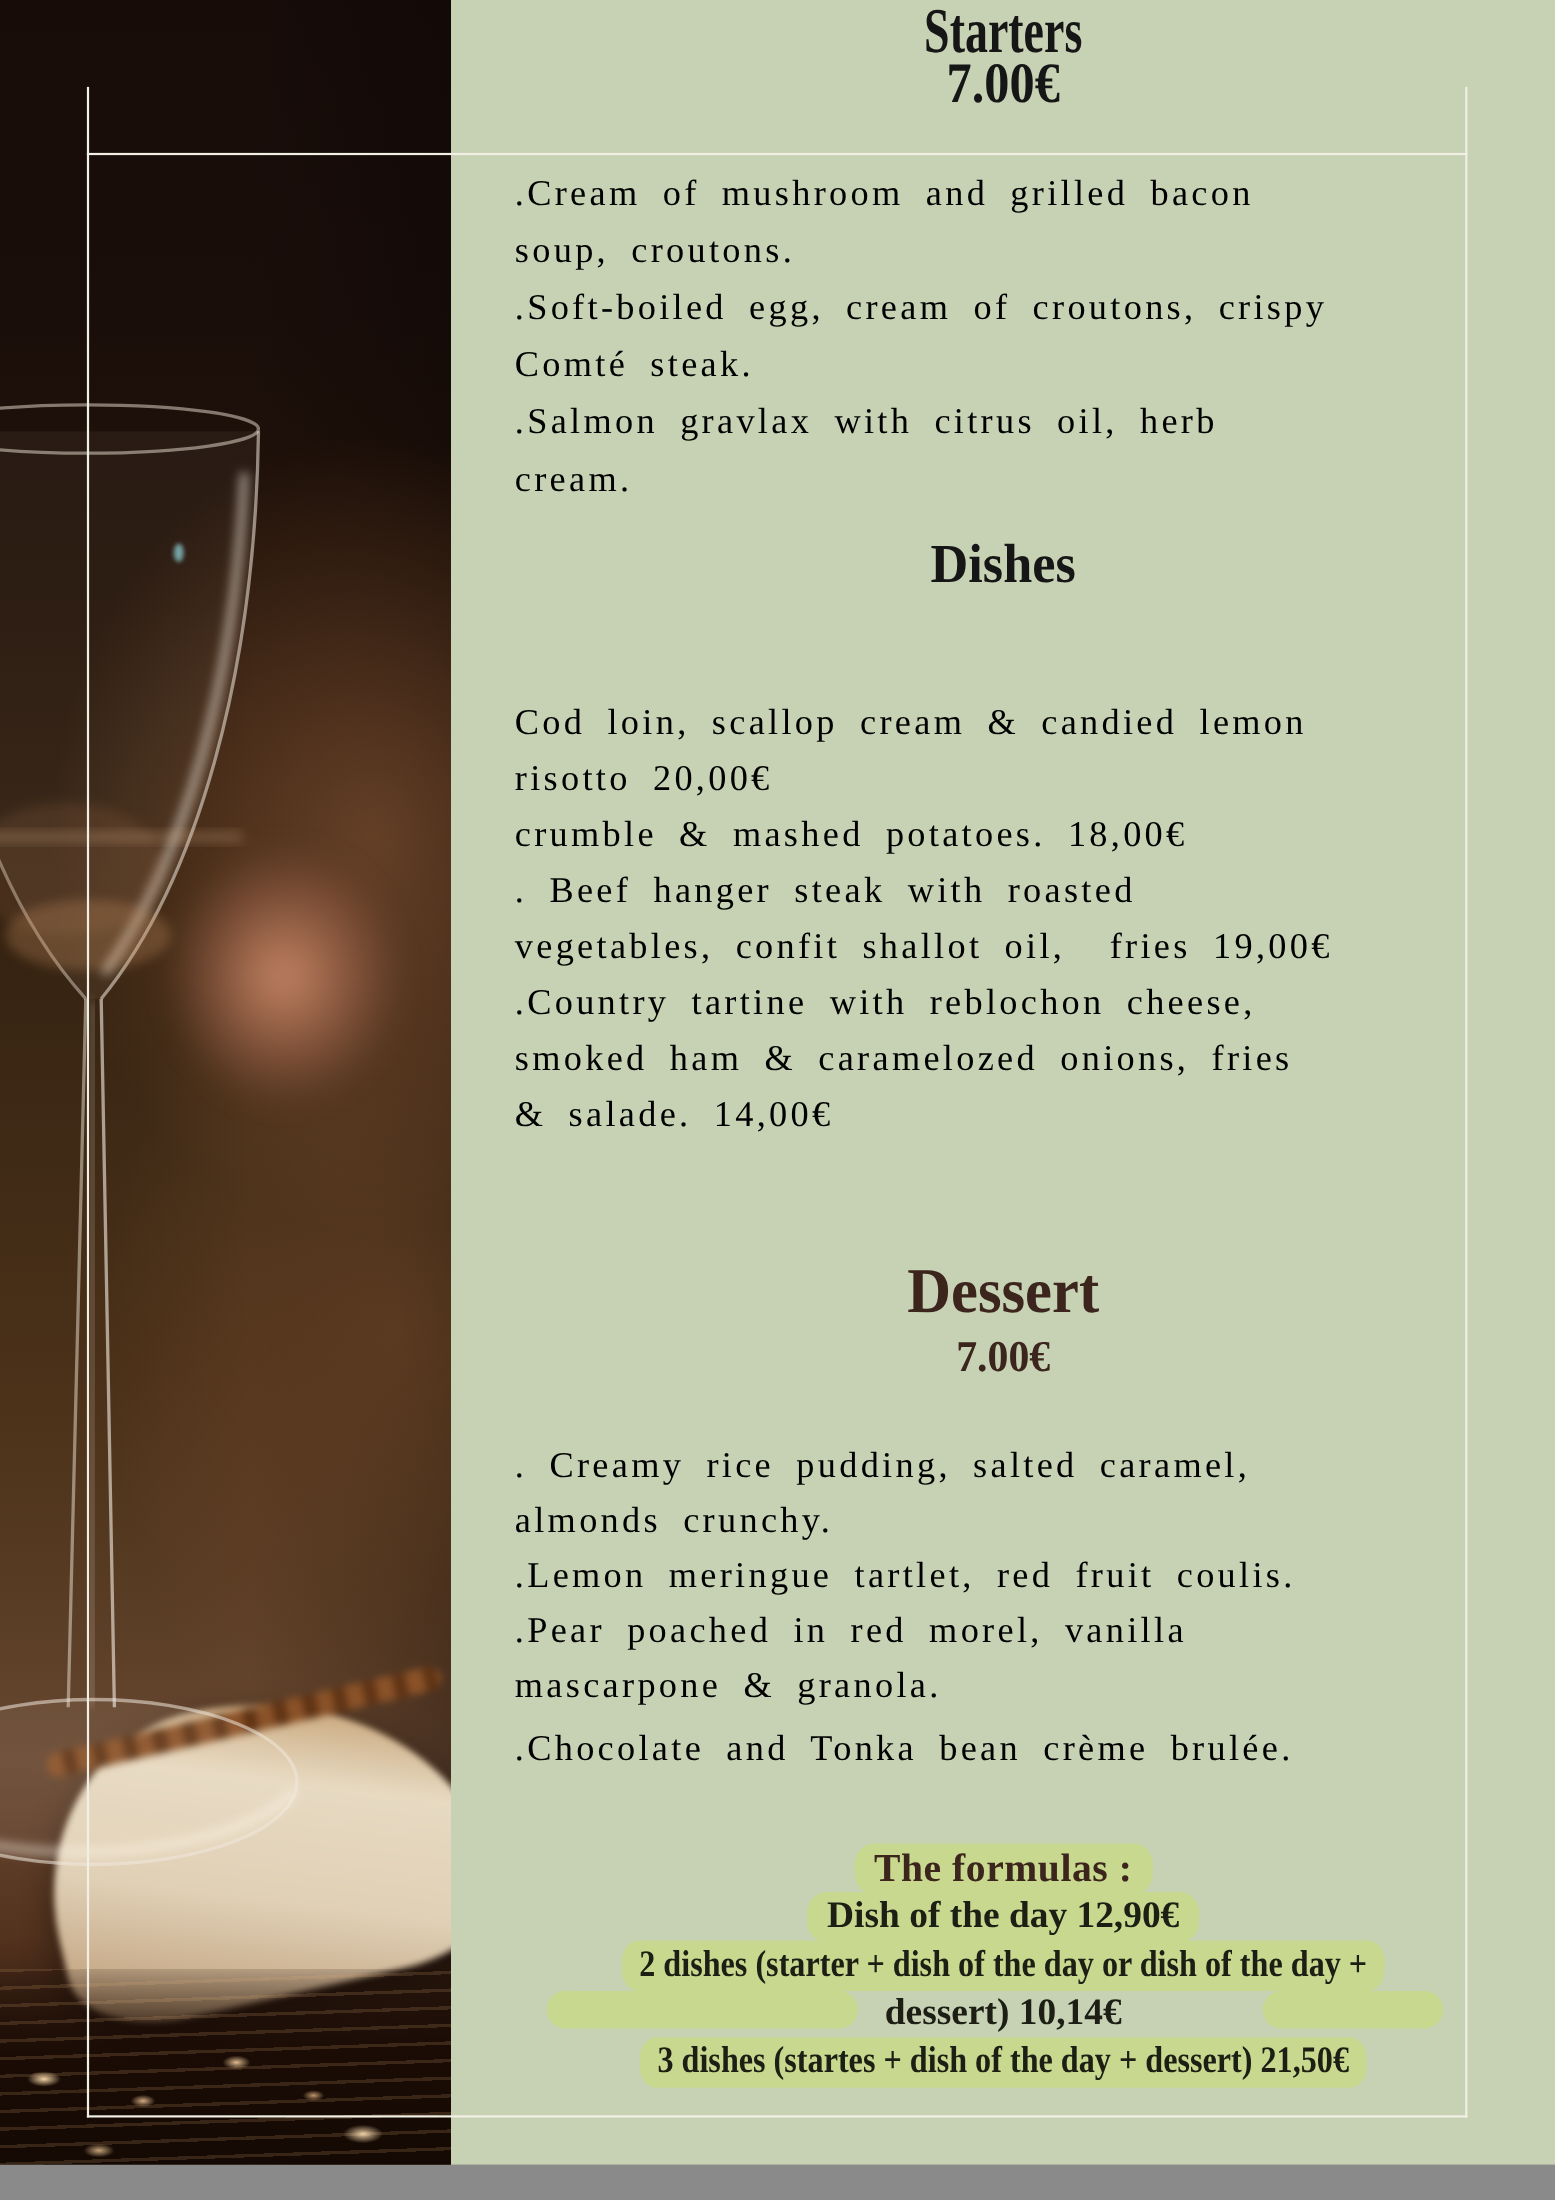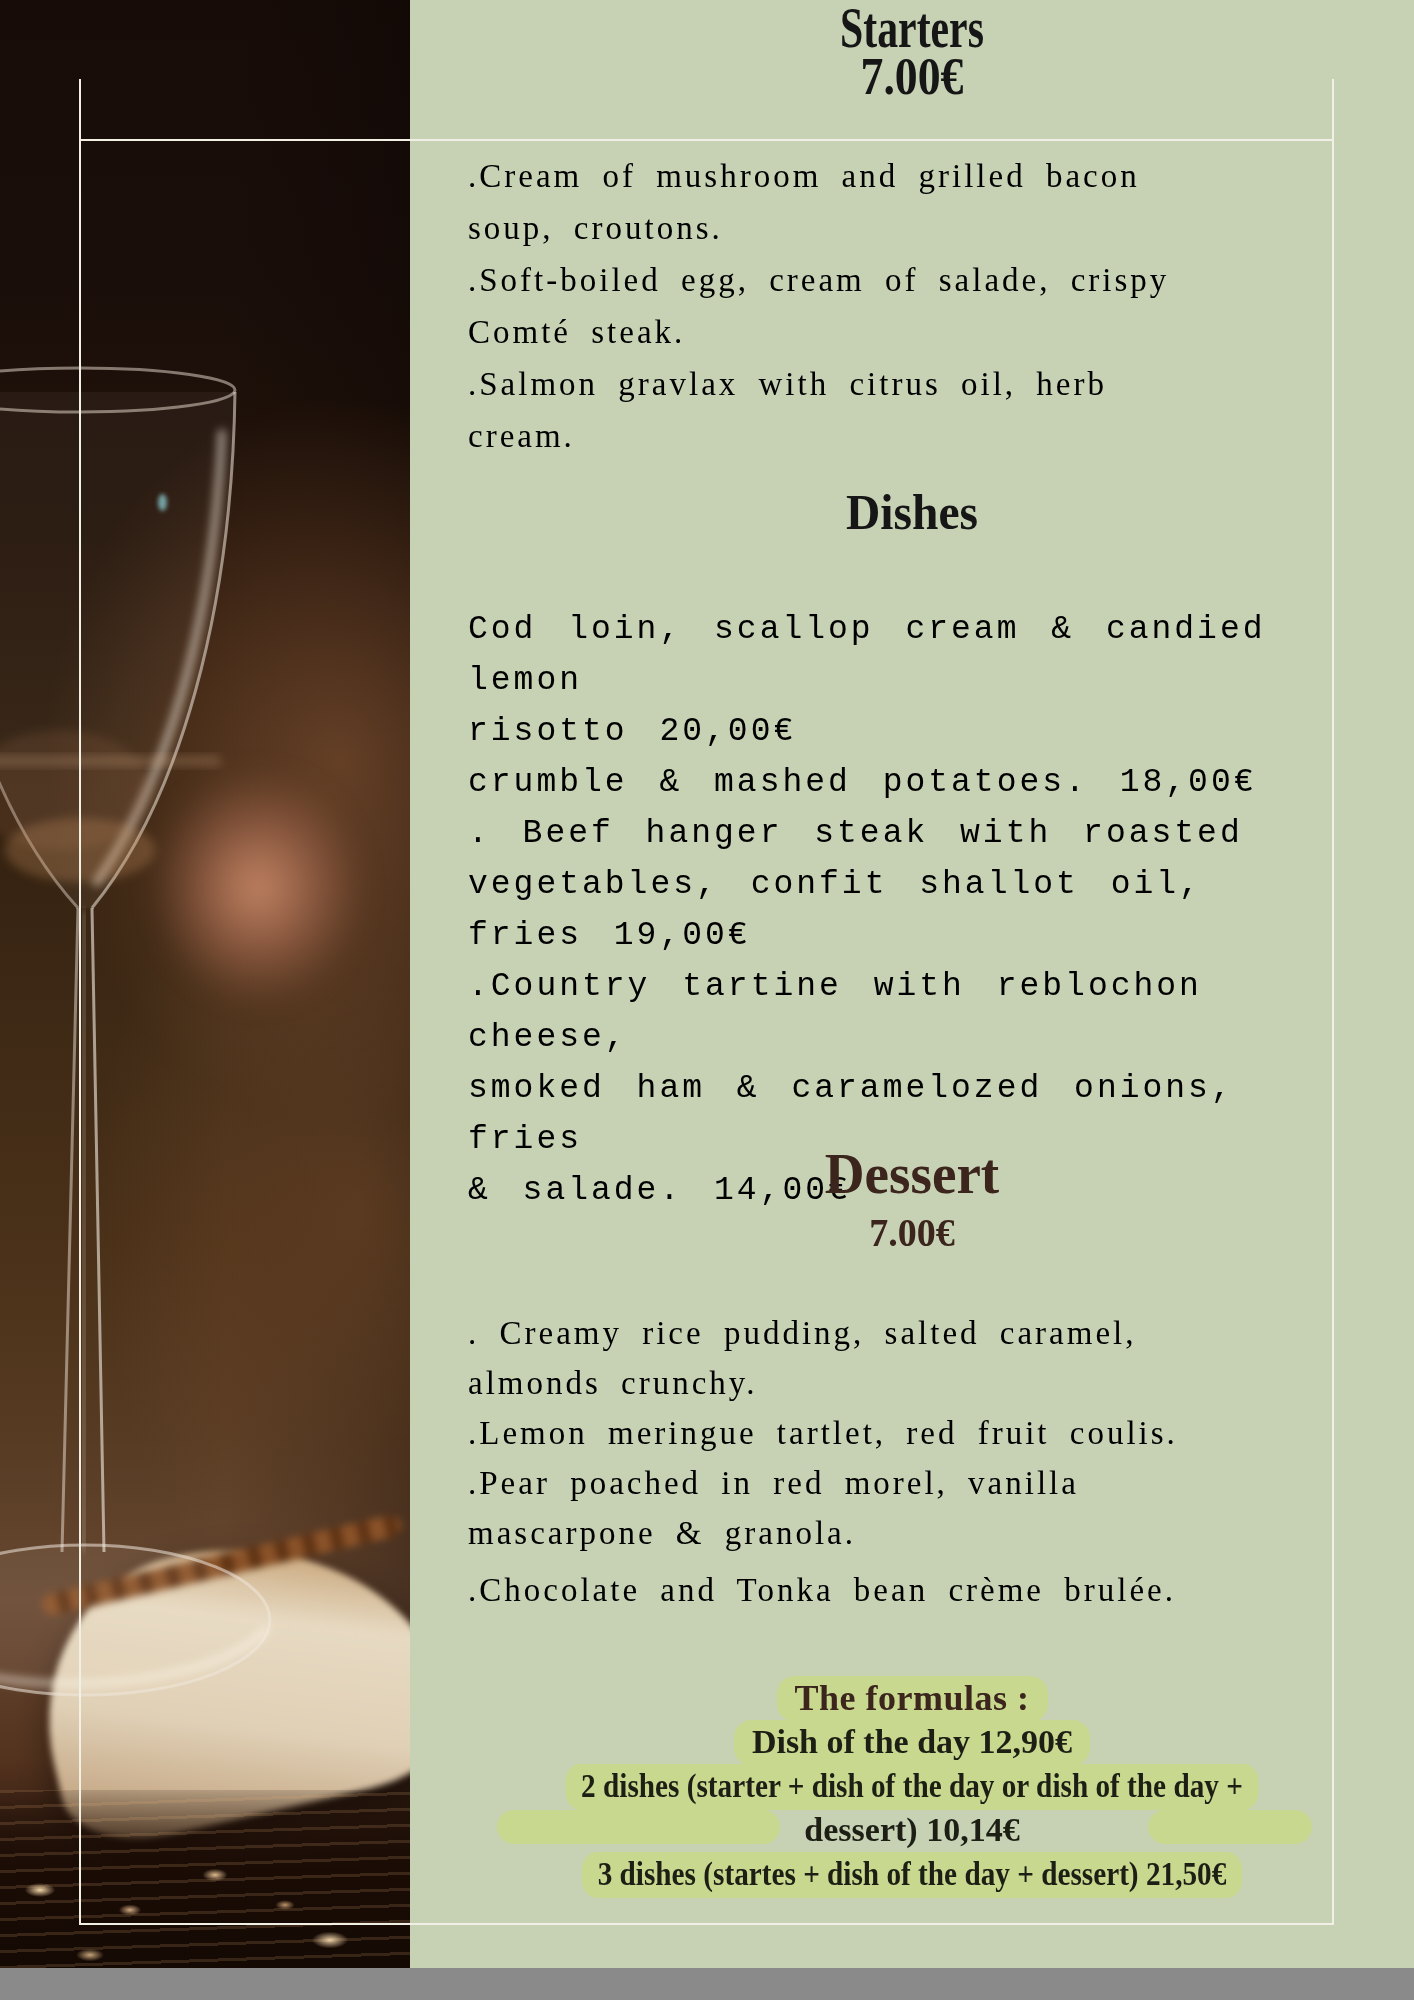--- a/index.html
+++ b/index.html
@@ -55,21 +55,21 @@
   .t-starters{top:-2px;font-size:58px;}
   .p-starters{top:50px;font-size:52px;}
   .t-dishes{top:486px;font-size:50px;}
   .t-dessert{top:1144px;font-size:58px;}
   .p-dessert{top:1212px;font-size:40px;}
   .list{position:absolute;left:468px;width:885px;z-index:6;color:#000000;
     font-size:33px;letter-spacing:3px;word-spacing:9px;}
   .list .menu-line{line-height:51px;white-space:pre-wrap;}
   .list-starters{top:150px;}
   .list-starters .menu-line{line-height:52px;}
-  .list-dishes{top:604px;font-family:Liberation Mono, monospace;}
+  .list-dishes{top:632px;}
   .list-dessert{top:1308px;}
   .list-dessert .menu-line{line-height:50px;font-family:Liberation Serif, serif;}
   .list-dessert .menu-item:last-child{margin-top:7px;}
   
   .formulas{top:1676px;font-weight:700;}
   .f-line{height:44px;line-height:44px;font-size:34px;color:#1d1f15;}
   .f-title{font-size:36px;letter-spacing:.5px;}
   .f-narrow{transform:scaleX(.86);}
   .pill{display:inline-block;background:#c8d88e;border-radius:18px;padding:0 18px 2px;}
   .side-bar{position:absolute;background:#c8d88e;height:34px;border-radius:17px;z-index:5;}
@@ -117,21 +117,21 @@
   <div class="frame frame-h-bottom"></div>
 
   <div class="centered-band display sq72 t-starters">Starters</div>
   <div class="centered-band display sq88 p-starters">7.00€</div>
   <div class="list list-starters">
       <div class="menu-item">
         <div class="menu-line">.Cream of mushroom and grilled bacon</div>
         <div class="menu-line">soup, croutons.</div>
       </div>
       <div class="menu-item">
-        <div class="menu-line">.Soft-boiled egg, cream of salade, crispy</div>
+        <div class="menu-line">.Soft-boiled egg, cream of croutons, crispy</div>
         <div class="menu-line">Comté steak.</div>
       </div>
       <div class="menu-item">
         <div class="menu-line">.Salmon gravlax with citrus oil, herb</div>
         <div class="menu-line">cream.</div>
       </div>
     </div>
 
   <div class="centered-band display sq95 t-dishes">Dishes</div>
   <div class="list list-dishes">

